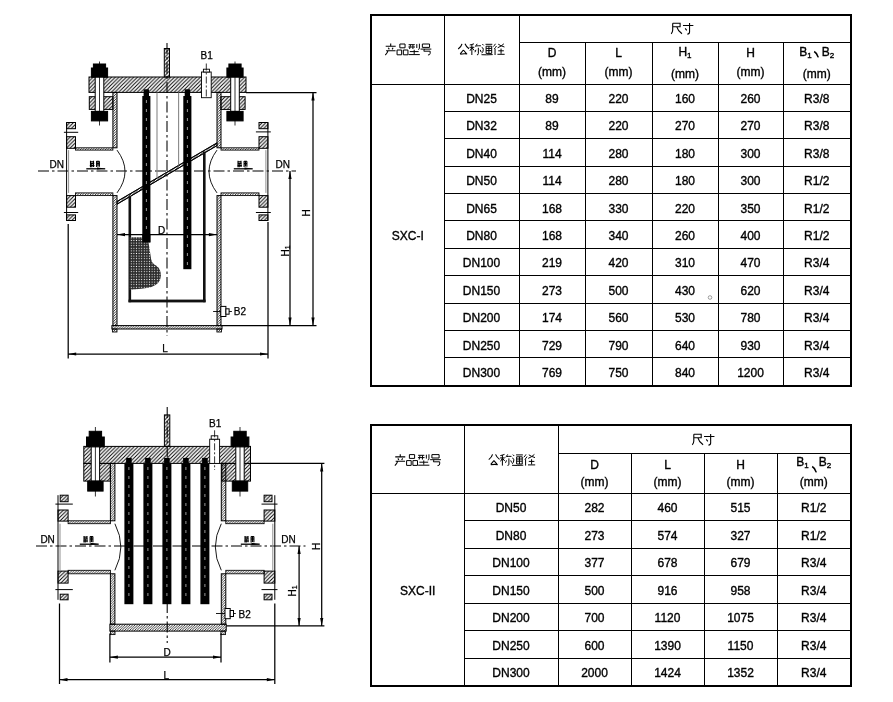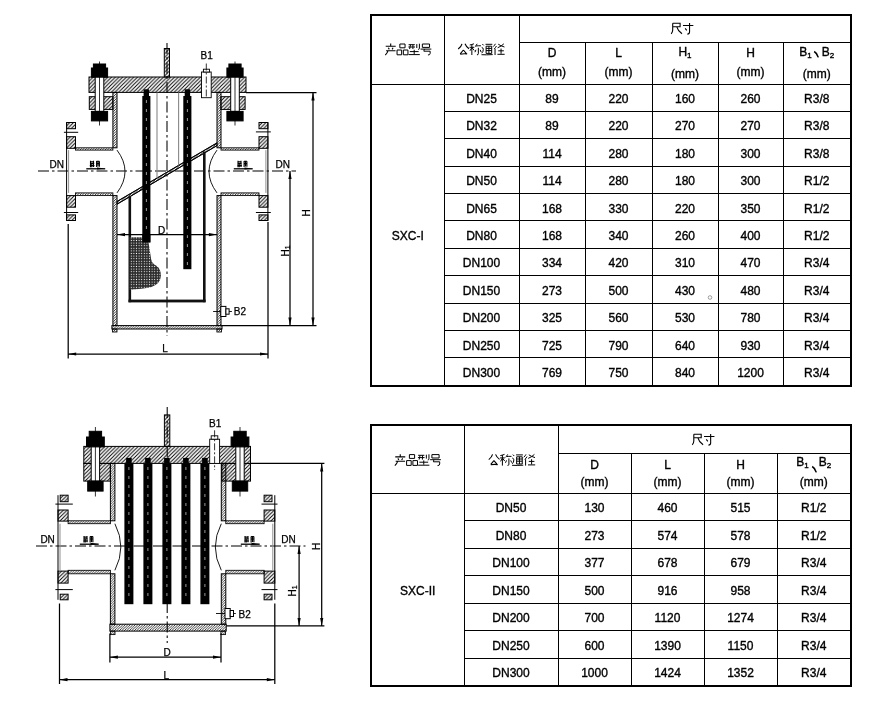--- a/index.html
+++ b/index.html
@@ -88,45 +88,45 @@
 <tr class="r1">
           <td>DN80</td>
           <td>168</td>
           <td>340</td>
           <td>260</td>
           <td>400</td>
           <td style="border-right-width:2px">R1/2</td>
         </tr>
 <tr class="r1">
           <td>DN100</td>
-          <td>334</td>
+          <td>219</td>
           <td>420</td>
           <td>310</td>
           <td>470</td>
           <td style="border-right-width:2px">R3/4</td>
         </tr>
 <tr class="r1">
           <td>DN150</td>
           <td>273</td>
           <td>500</td>
           <td>430</td>
-          <td>480</td>
+          <td>620</td>
           <td style="border-right-width:2px">R3/4</td>
         </tr>
 <tr class="r1">
           <td>DN200</td>
-          <td>325</td>
+          <td>174</td>
           <td>560</td>
           <td>530</td>
           <td>780</td>
           <td style="border-right-width:2px">R3/4</td>
         </tr>
 <tr class="r1">
           <td>DN250</td>
-          <td>725</td>
+          <td>729</td>
           <td>790</td>
           <td>640</td>
           <td>930</td>
           <td style="border-right-width:2px">R3/4</td>
         </tr>
 <tr class="r1b">
           <td style="border-bottom-width:2px">DN300</td>
           <td style="border-bottom-width:2px">769</td>
           <td style="border-bottom-width:2px">750</td>
           <td style="border-bottom-width:2px">840</td>
@@ -153,63 +153,63 @@
         </tr>
 <tr style="height:40px" class="hh">
           <td>D<br>(mm)</td>
           <td>L<br>(mm)</td>
           <td>H<br>(mm)</td>
           <td style="border-right-width:2px">B<sub>1</sub>&nbsp;&nbsp;&nbsp;B<sub>2</sub><br>(mm)</td>
         </tr>
 <tr class="r2">
           <td rowspan="7" style="border-left-width:2px;border-bottom-width:2px">SXC-II</td>
           <td>DN50</td>
-          <td>130</td>
+          <td>282</td>
           <td>460</td>
           <td>515</td>
           <td style="border-right-width:2px">R1/2</td>
         </tr>
 <tr class="r2">
           <td>DN80</td>
           <td>273</td>
           <td>574</td>
-          <td>578</td>
+          <td>327</td>
           <td style="border-right-width:2px">R1/2</td>
         </tr>
 <tr class="r2">
           <td>DN100</td>
           <td>377</td>
           <td>678</td>
           <td>679</td>
           <td style="border-right-width:2px">R3/4</td>
         </tr>
 <tr class="r2">
           <td>DN150</td>
           <td>500</td>
           <td>916</td>
           <td>958</td>
           <td style="border-right-width:2px">R3/4</td>
         </tr>
 <tr class="r2">
           <td>DN200</td>
           <td>700</td>
           <td>1120</td>
-          <td>1274</td>
+          <td>1075</td>
           <td style="border-right-width:2px">R3/4</td>
         </tr>
 <tr class="r2">
           <td>DN250</td>
           <td>600</td>
           <td>1390</td>
           <td>1150</td>
           <td style="border-right-width:2px">R3/4</td>
         </tr>
 <tr class="r2b">
           <td style="border-bottom-width:2px">DN300</td>
-          <td style="border-bottom-width:2px">1000</td>
+          <td style="border-bottom-width:2px">2000</td>
           <td style="border-bottom-width:2px">1424</td>
           <td style="border-bottom-width:2px">1352</td>
           <td style="border-bottom-width:2px;border-right-width:2px">R3/4</td>
         </tr>
 </tbody>
     </table>
 
 <svg width="893" height="702" viewBox="0 0 893 702">
 <defs>
 <pattern id="ph" width="3.7" height="3.7" patternUnits="userSpaceOnUse">

